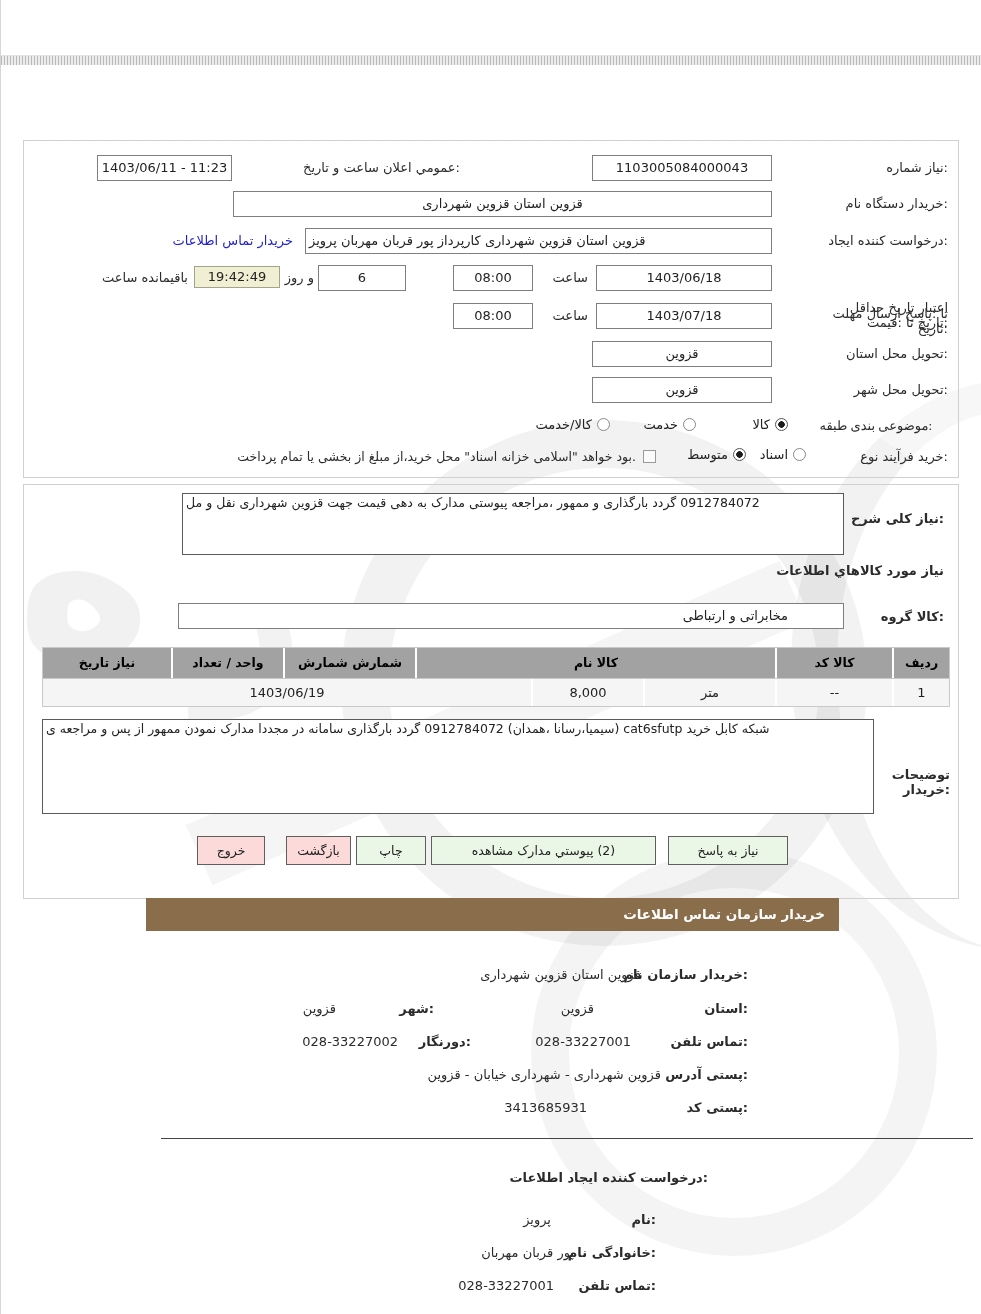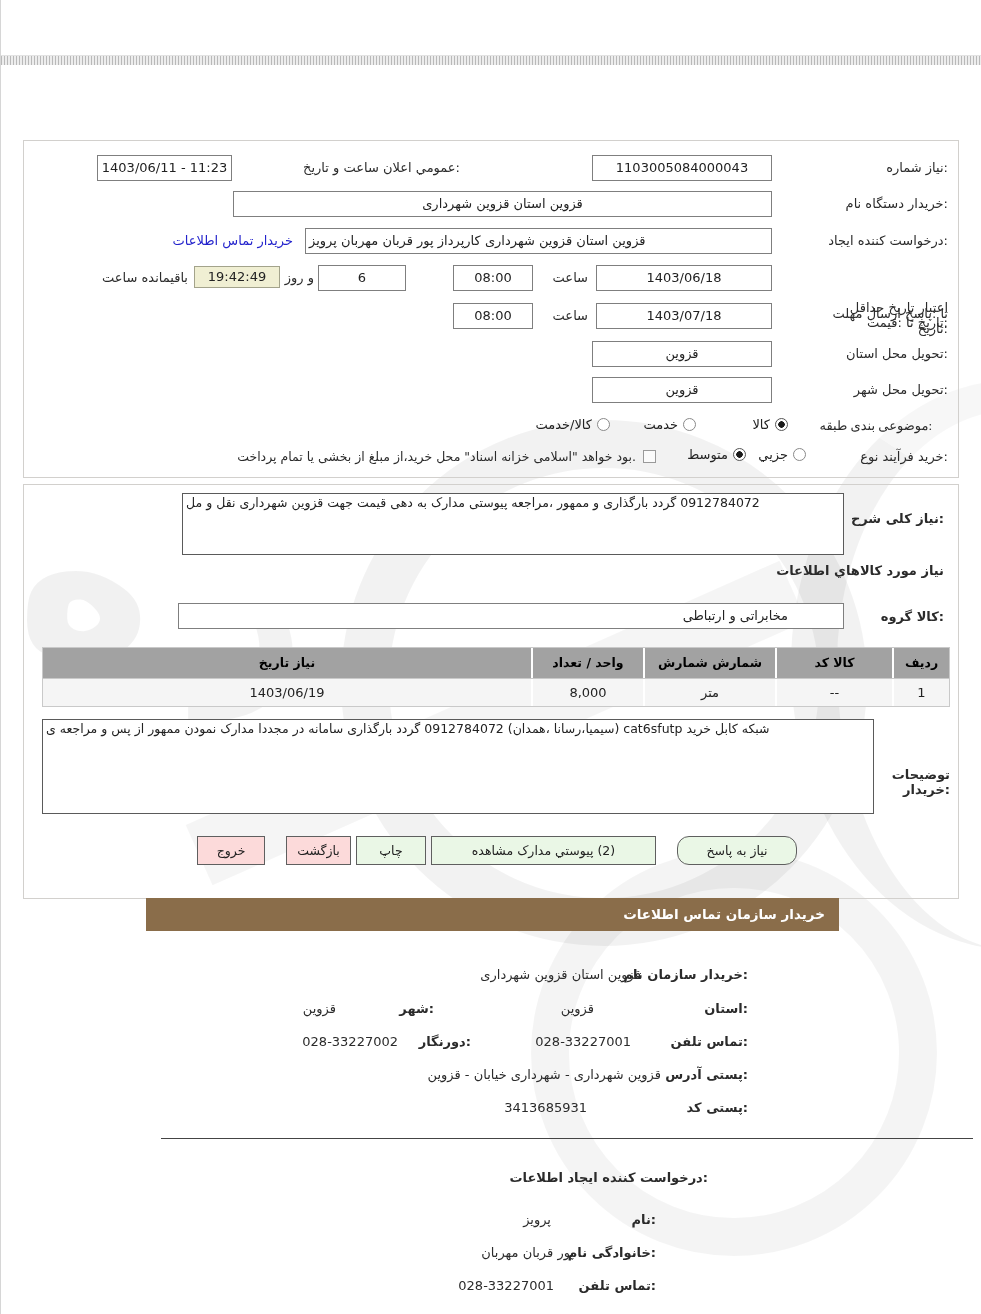--- a/index.html
+++ b/index.html
@@ -101,21 +101,21 @@
       <span dir="ltr"><span dir="ltr" style="unicode-bidi: isolate;">خدمت</span></span>
     </div>
     <div class="opt z" style="right:348px;top:276px;">
       <span class="radio"></span>
       <span dir="ltr"><span dir="ltr" style="unicode-bidi: isolate;">کالا/خدمت</span></span>
     </div>
 
     <span class="lbl z" style="right:10px;top:308px;" dir="ltr"><span dir="ltr" style="unicode-bidi: isolate;">نوع</span> <span dir="ltr" style="unicode-bidi: isolate;">فرآیند</span> <span dir="ltr" style="unicode-bidi: isolate;">خرید:</span></span>
     <div class="opt z" style="right:152px;top:306px;">
       <span class="radio"></span>
-      <span dir="ltr"><span dir="ltr" style="unicode-bidi: isolate;">جزیي</span></span>
+      <span dir="ltr"><span dir="ltr" style="unicode-bidi: isolate;">اسناد</span></span>
     </div>
     <div class="opt z" style="right:212px;top:306px;">
       <span class="radio on"></span>
       <span dir="ltr"><span dir="ltr" style="unicode-bidi: isolate;">متوسط</span></span>
     </div>
     <span class="chk z" style="right:302px;top:309px;"></span>
     <span class="lbl z" style="right:322px;top:308px;font-size:12.5px;" dir="ltr"><span dir="ltr" style="unicode-bidi: isolate;">پرداخت</span> <span dir="ltr" style="unicode-bidi: isolate;">تمام</span> <span dir="ltr" style="unicode-bidi: isolate;">یا</span> <span dir="ltr" style="unicode-bidi: isolate;">بخشی</span> <span dir="ltr" style="unicode-bidi: isolate;">از</span> <span dir="ltr" style="unicode-bidi: isolate;">مبلغ</span> <span dir="ltr" style="unicode-bidi: isolate;">خرید،از</span> <span dir="ltr" style="unicode-bidi: isolate;">محل</span> <span dir="ltr" style="unicode-bidi: isolate;">"اسناد</span> <span dir="ltr" style="unicode-bidi: isolate;">خزانه</span> <span dir="ltr" style="unicode-bidi: isolate;">اسلامی"</span> <span dir="ltr" style="unicode-bidi: isolate;">خواهد</span> <span dir="ltr" style="unicode-bidi: isolate;">بود.</span></span>
   </div>
 
   <div class="box z" style="left:22px;top:484px;width:936px;height:415px;">
@@ -125,38 +125,39 @@
 
     <span class="lbl z bold" style="right:14px;top:78px;" dir="ltr"><span dir="ltr" style="unicode-bidi: isolate;">اطلاعات</span> <span dir="ltr" style="unicode-bidi: isolate;">کالاهاي</span> <span dir="ltr" style="unicode-bidi: isolate; text-align: right;">مورد</span> <span dir="ltr" style="unicode-bidi: isolate;">نیاز</span></span>
 
     <span class="lbl z bold" style="right:14px;top:124px;" dir="ltr"><span dir="ltr" style="unicode-bidi: isolate;">گروه</span> <span dir="ltr" style="unicode-bidi: isolate;">کالا:</span></span>
     <div class="inp z" style="right:114px;top:118px;width:666px;text-align:right;padding-left:8px;padding-right:55px;" dir="ltr"><span dir="ltr" style="unicode-bidi: isolate;">ارتباطی</span> <span dir="ltr" style="unicode-bidi: isolate;">و</span> <span dir="ltr" style="unicode-bidi: isolate;">مخابراتی</span></div>
 
     <div class="z" style="right:8px;left:18px;top:162px;">
       <div class="tbl thead">
         <div class="c" style="width:55px;" dir="ltr"><span dir="ltr" style="unicode-bidi: isolate;">ردیف</span></div>
         <div class="c" style="width:115px;" dir="ltr"><span dir="ltr" style="unicode-bidi: isolate;">کد</span> <span dir="ltr" style="unicode-bidi: isolate;">کالا</span></div>
+        <div class="c" style="width:358px;" dir="ltr"><span dir="ltr" style="unicode-bidi: isolate;">نام</span> <span dir="ltr" style="unicode-bidi: isolate;">کالا</span></div>
         <div class="c" style="width:130px;" dir="ltr"><span dir="ltr" style="unicode-bidi: isolate;">شمارش</span> <span dir="ltr" style="unicode-bidi: isolate;">شمارش</span></div>
         <div class="c" style="width:110px;" dir="ltr"><span dir="ltr" style="unicode-bidi: isolate;">تعداد</span> <span dir="ltr" style="unicode-bidi: isolate;">/</span> <span dir="ltr" style="unicode-bidi: isolate;">واحد</span></div>
         <div class="c" style="flex:1;" dir="ltr"><span dir="ltr" style="unicode-bidi: isolate;">تاریخ</span> <span dir="ltr" style="unicode-bidi: isolate;">نیاز</span></div>
       </div>
       <div class="tbl trow" style="border-top:none;">
         <div class="c" style="width:55px;" dir="ltr"><span dir="ltr" style="unicode-bidi: isolate;">1</span></div>
         <div class="c" style="width:115px;" dir="ltr"><span dir="ltr" style="unicode-bidi: isolate;">--</span></div>
         <div class="c" style="width:130px;" dir="ltr"><span dir="ltr" style="unicode-bidi: isolate;">متر</span></div>
         <div class="c" style="width:110px;" dir="ltr"><span dir="ltr" style="unicode-bidi: isolate;">8,000</span></div>
         <div class="c" style="flex:1;" dir="ltr"><span dir="ltr" style="unicode-bidi: isolate;">1403/06/19</span></div>
       </div>
     </div>
 
     <div class="ta z" style="right:84px;top:234px;width:832px;height:95px;" dir="ltr"><span dir="ltr" style="unicode-bidi: isolate;">ی</span> <span dir="ltr" style="unicode-bidi: isolate;">مراجعه</span> <span dir="ltr" style="unicode-bidi: isolate;">و</span> <span dir="ltr" style="unicode-bidi: isolate;">پس</span> <span dir="ltr" style="unicode-bidi: isolate;">از</span> <span dir="ltr" style="unicode-bidi: isolate;">ممهور</span> <span dir="ltr" style="unicode-bidi: isolate;">نمودن</span> <span dir="ltr" style="unicode-bidi: isolate;">مدارک</span> <span dir="ltr" style="unicode-bidi: isolate;">مجددا</span> <span dir="ltr" style="unicode-bidi: isolate;">در</span> <span dir="ltr" style="unicode-bidi: isolate;">سامانه</span> <span dir="ltr" style="unicode-bidi: isolate;">بارگذاری</span> <span dir="ltr" style="unicode-bidi: isolate;">گردد</span> <span dir="ltr" style="unicode-bidi: isolate;">0912784072</span> <span dir="ltr" style="unicode-bidi: isolate;">(همدان،</span> <span dir="ltr" style="unicode-bidi: isolate;">سیمیا،رسانا)</span> <span dir="ltr" style="unicode-bidi: isolate;">cat6sfutp</span> <span dir="ltr" style="unicode-bidi: isolate;">خرید</span> <span dir="ltr" style="unicode-bidi: isolate;">کابل</span> <span dir="ltr" style="unicode-bidi: isolate;">شبکه</span></div>
     <div class="lblw z bold" style="right:8px;top:282px;width:72px;text-align:right;" dir="ltr"><span dir="ltr" style="unicode-bidi: isolate;">توضیحات</span> <span dir="ltr" style="unicode-bidi: isolate;">خریدار:</span></div>
   </div>
 
-  <div class="btn green z" style="right:185px;top:836px;width:120px;border-radius:12px;" dir="ltr"><span dir="ltr" style="unicode-bidi: isolate;">پاسخ</span> <span dir="ltr" style="unicode-bidi: isolate;">به</span> <span dir="ltr" style="unicode-bidi: isolate;">نیاز</span></div>
+  <div class="btn green z" style="right:194px;top:836px;width:120px;" dir="ltr"><span dir="ltr" style="unicode-bidi: isolate;">پاسخ</span> <span dir="ltr" style="unicode-bidi: isolate;">به</span> <span dir="ltr" style="unicode-bidi: isolate;">نیاز</span></div>
   <div class="btn green z" style="right:326px;top:836px;width:225px;" dir="ltr"><span dir="ltr" style="unicode-bidi: isolate;">مشاهده</span> <span dir="ltr" style="unicode-bidi: isolate;">مدارک</span> <span dir="ltr" style="unicode-bidi: isolate;">پیوستي</span> <span dir="ltr" style="unicode-bidi: isolate;">(2)</span></div>
   <div class="btn green z" style="right:556px;top:836px;width:70px;" dir="ltr"><span dir="ltr" style="unicode-bidi: isolate;">چاپ</span></div>
   <div class="btn pink z" style="right:631px;top:836px;width:65px;" dir="ltr"><span dir="ltr" style="unicode-bidi: isolate;">بازگشت</span></div>
   <div class="btn pink z" style="right:717px;top:836px;width:68px;" dir="ltr"><span dir="ltr" style="unicode-bidi: isolate;">خروج</span></div>
 
   <div class="bar z" style="left:145px;width:693px;top:898px;height:33px;line-height:33px;font-size:13.5px;">
     <span dir="ltr"><span dir="ltr" style="unicode-bidi: isolate;">اطلاعات</span> <span dir="ltr" style="unicode-bidi: isolate;">تماس</span> <span dir="ltr" style="unicode-bidi: isolate;">سازمان</span> <span dir="ltr" style="unicode-bidi: isolate;">خریدار</span></span>
   </div>
 
   <span class="lbl z bold" style="right:234px;top:967px;" dir="ltr"><span dir="ltr" style="unicode-bidi: isolate;">نام</span> <span dir="ltr" style="unicode-bidi: isolate;">سازمان</span> <span dir="ltr" style="unicode-bidi: isolate;">خریدار:</span></span>

